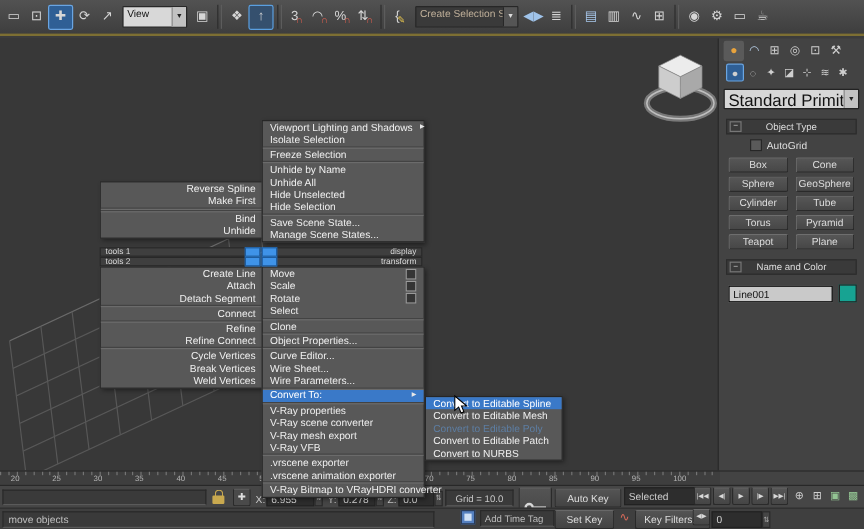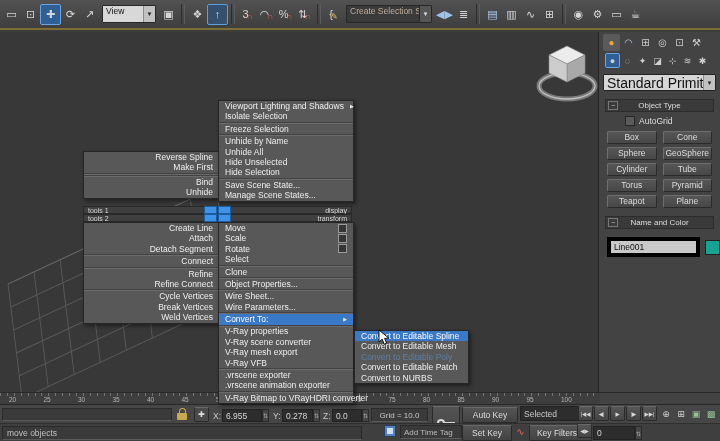--- a/index.html
+++ b/index.html
@@ -65,21 +65,21 @@
   .rominus{position:absolute;left:2px;top:1px;width:8px;height:7px;border:1px solid #777;
            color:#ccc;font-size:7px;display:flex;align-items:center;justify-content:center;line-height:1;}
   #autogrid-row{display:flex;align-items:center;margin:4px 0 0 26px;}
   #autogrid-box{width:8px;height:8px;background:#5a5a5a;border:1px solid #262626;margin-right:4px;}
   #autogrid-row span{color:#ddd;font-size:8.5px;}
   #ob-grid{display:grid;grid-template-columns:1fr 1fr;gap:3px 6px;margin:5px 8px 0 8px;}
   .obtn{height:11px;background:linear-gradient(#565656,#474747);border:1px solid #2a2a2a;
         border-top-color:#6e6e6e;border-left-color:#6e6e6e;border-radius:2px;color:#ddd;
         font-size:8.5px;display:flex;align-items:center;justify-content:center;line-height:1;}
   #name-row{display:flex;align-items:center;margin:8px 0 0 8px;}
-  #name-field{width:82px;height:12px;background:#c9c9c9;border:4px solid #000000;color:#111;
+  #name-field{width:82px;height:12px;background:#c9c9c9;border:1px solid #000000;color:#111;
               font-size:8.5px;display:flex;align-items:center;padding-left:3px;}
   #color-swatch{width:13px;height:13px;border:1px solid #222;margin-left:5px;}
   
   #trackbar{position:absolute;left:0;top:392px;width:600px;height:12px;background:#3e3e3e;
             border-top:1px solid #2a2a2a;overflow:hidden;}
   .tick{position:absolute;top:0;width:1px;height:3px;background:#747474;}
   .tlabel{position:absolute;top:4px;font-size:6.5px;color:#b4b4b4;line-height:1;}
   #trackbar-right{position:absolute;left:600px;top:392px;width:120px;height:12px;background:#434343;border-top:1px solid #2a2a2a;}
   
   #row-a{position:absolute;left:0;top:404px;width:720px;height:19px;background:#464646;border-top:1px solid #282828;}
@@ -356,20 +356,23 @@
     </div>
     <div class="msep"></div>
     <div class="mi right">
       <span>Clone</span>
     </div>
     <div class="msep"></div>
     <div class="mi right">
       <span>Object Properties...</span>
     </div>
     <div class="msep"></div>
+    <div class="mi right">
+      <span>Curve Editor...</span>
+    </div>
     <div class="mi right">
       <span>Wire Sheet...</span>
     </div>
     <div class="mi right">
       <span>Wire Parameters...</span>
     </div>
     <div class="msep"></div>
     <div class="mi right hl">
       <span>Convert To:</span>
       <span class="marr">▶</span>

